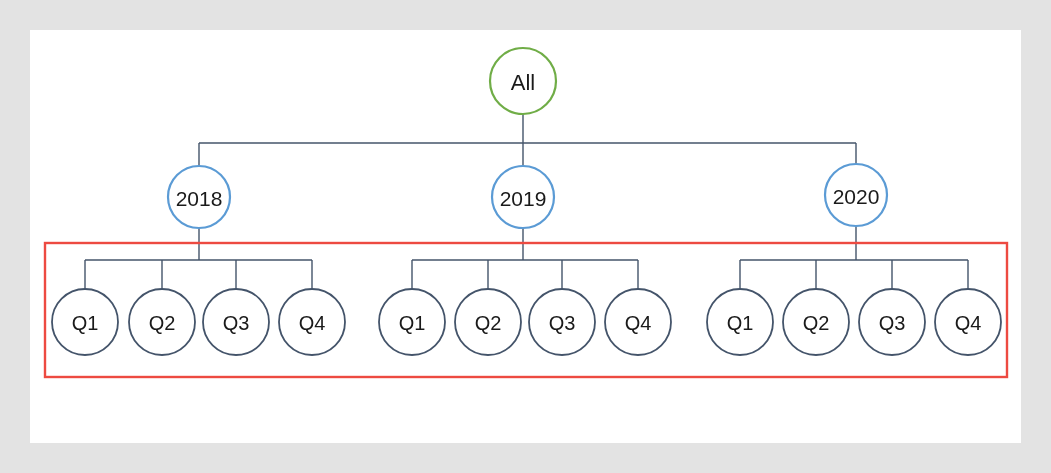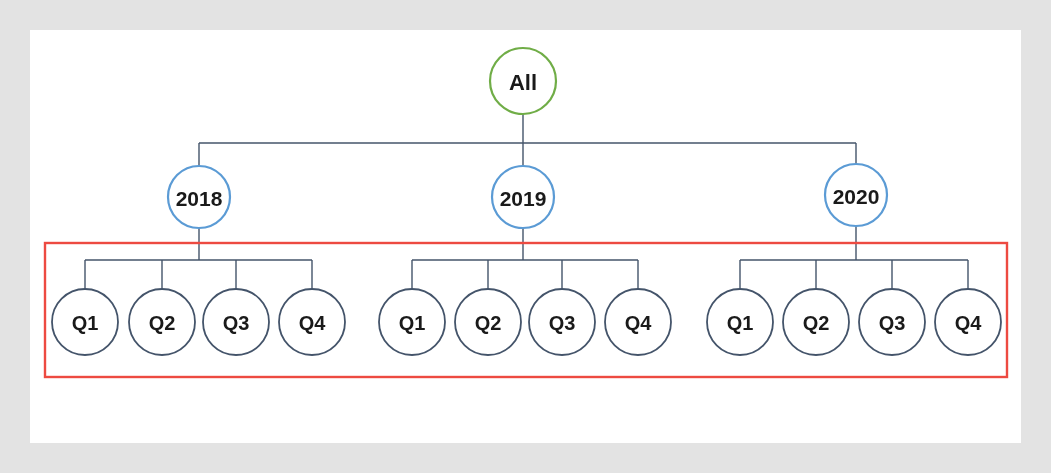--- a/index.html
+++ b/index.html
@@ -10,21 +10,20 @@
     width: 1051px;
     height: 473px;
     background: #e3e3e3;
     font-family: "Liberation Sans", sans-serif;
     overflow: hidden;
   }
   #stage {
     position: relative;
     width: 1051px;
     height: 473px;
-    font-weight: bold;
   }
   #canvas {
     position: absolute;
     left: 30px;
     top: 30px;
     width: 991px;
     height: 413px;
     background: #ffffff;
   }
   #diagram-svg {

